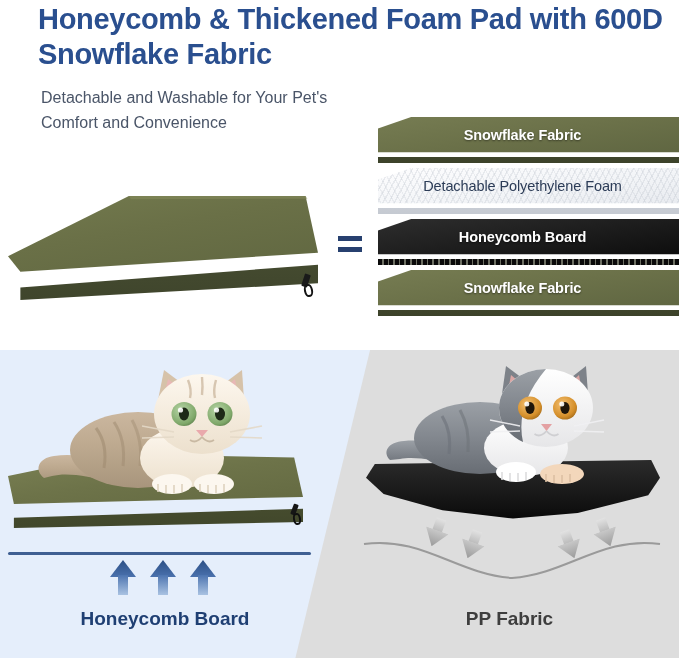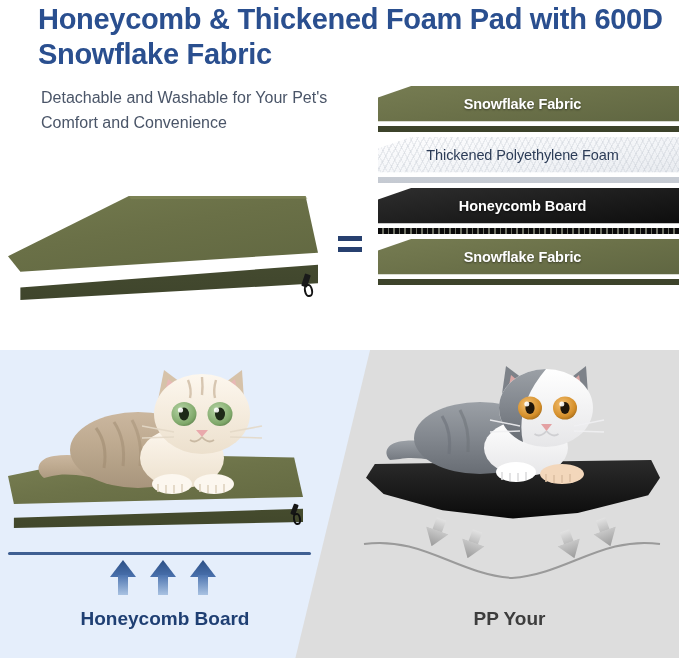--- a/index.html
+++ b/index.html
@@ -66,21 +66,21 @@
   }
   #equals-sign i{
     position:absolute; left:0; width:24px; height:5px;
     background:#27406f; display:block;
   }
   #equals-sign i:nth-child(1){ top:0; }
   #equals-sign i:nth-child(2){ top:11px; }
 
   
   #layer-stack{
-    position:absolute; left:378px; top:86px; width:301px; height:208px;
+    position:absolute; left:378px; top:117px; width:301px; height:208px;
   }
   .layer{
     position:absolute; left:0; width:301px; height:52px;
   }
   .layer .slab{
     position:absolute; left:0; top:0; width:301px; height:44px;
     clip-path:polygon(11% 0%, 100% 0%, 100% 80%, 0% 80%, 0% 26%);
   }
   .layer .rim{
     position:absolute; left:0; top:0; width:301px; height:50px;
@@ -266,21 +266,21 @@
 
     <div class="layer layer-fabric" style="top:0px;">
       <div class="slab"></div>
       <div class="rim"></div>
       <div class="lbl">Snowflake Fabric</div>
     </div>
 
     <div class="layer layer-foam" style="top:51px;">
       <div class="slab"></div>
       <div class="rim"></div>
-      <div class="lbl">Thickened Polyethylene Foam</div>
+      <div class="lbl">Detachable Polyethylene Foam</div>
     </div>
 
     <div class="layer layer-honeycomb" style="top:102px;">
       <div class="slab"></div>
       <div class="rim"></div>
       <div class="lbl">Honeycomb Board</div>
     </div>
 
     <div class="layer layer-fabric" style="top:153px;">
       <div class="slab"></div>
@@ -459,16 +459,16 @@
       <div class="dn-arrow" style="left:196px; top:12px; transform:rotate(-20deg);">
           <span class="ds"></span>
           <span class="dh"></span>
         </div>
       <div class="dn-arrow" style="left:232px; top:0px;  transform:rotate(-20deg);">
           <span class="ds"></span>
           <span class="dh"></span>
         </div>
     </div>
 
-    <div id="label-pp">PP Your</div>
+    <div id="label-pp">PP Fabric</div>
   </div>
 
 </div>
 
 </body></html>

